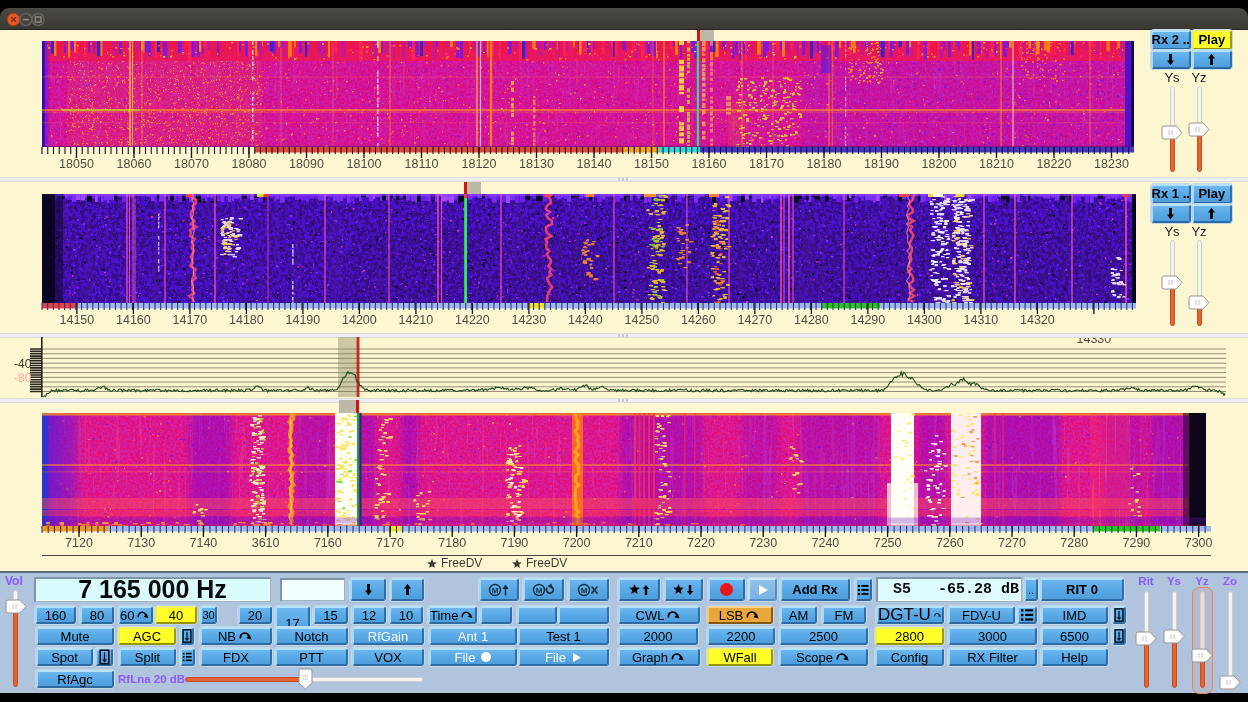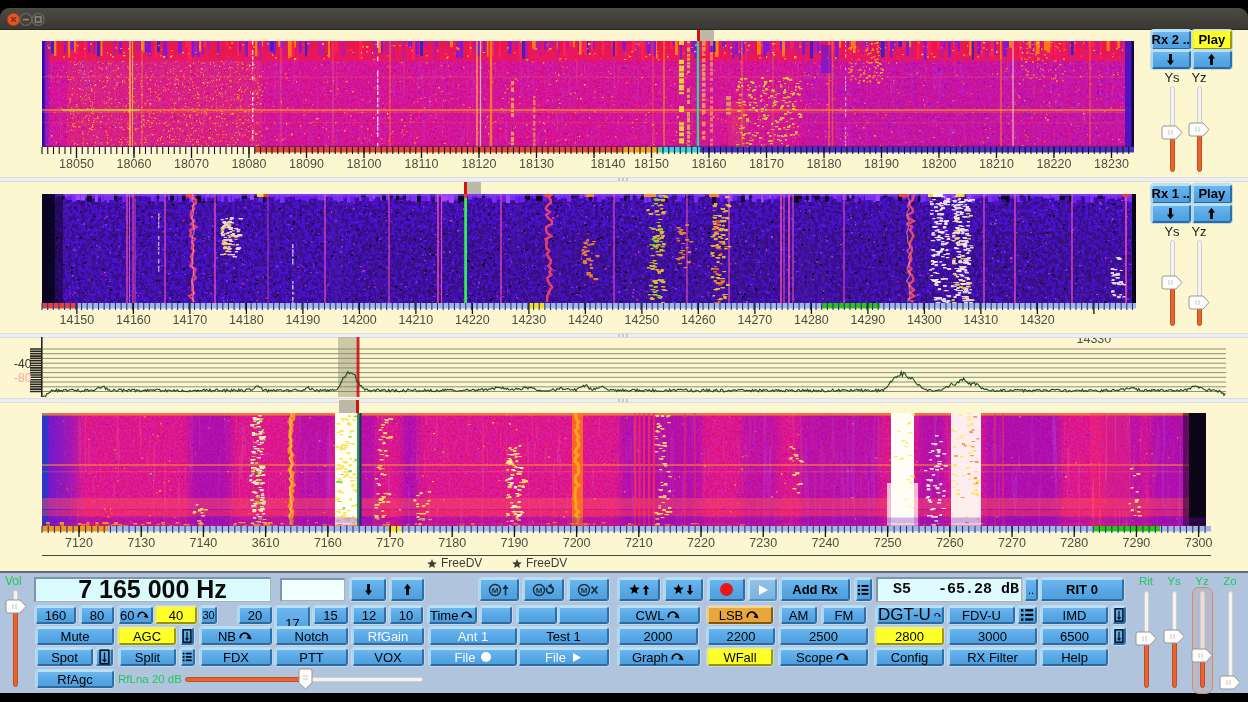--- a/index.html
+++ b/index.html
@@ -7,21 +7,21 @@
 .titlebar{left:0;top:8px;width:1248px;height:22px;background:linear-gradient(#4c4a45,#3a3833);border-radius:9px 9px 0 0;border-bottom:1px solid #282622}
 .ttxt{top:12px;font-size:13px;font-weight:bold;color:#f0efed;white-space:pre;letter-spacing:-0.25px}
 .main{left:0;top:30px;width:1248px;height:541px;background:#fcf7d0}
 .sash{left:0;width:1248px;height:5px;background:#edeef1;border-top:1px solid #dcdde0;border-bottom:1px solid #dcdde0}
 .panel{left:0;top:571px;width:1248px;height:122px;background:#b0c4de;border-top:2px solid #5f6b79}
 .b{position:absolute;background:linear-gradient(#6db6ef 0%,#58a9e6 50%,#4f9edd 100%);border:2px solid;border-color:#b5e2f8 #2f6fa9 #2d6aa2 #a8d8f2;border-radius:3px;color:#000;font-size:13px;display:flex;align-items:center;justify-content:center;box-shadow:0 0 0 1px #c2d9ea;white-space:nowrap}
 .b.yel{background:#ffff2a;border-color:#f2f268 #9c9c00 #949400 #ecec58}
 .b.org{background:#e9a63b;border-color:#f6d493 #8a5c0a #84560a #f2c878}
 .b.dis{background:linear-gradient(#8fc3ec,#7ab2e2);border-color:#cde9f9 #5590c4 #5590c4 #c3e2f5;color:#fff}
 .b.wt{color:#fbfbfb}
-.lbl{position:absolute;color:#22c55e;font-weight:normal;font-size:11.5px}
+.lbl{position:absolute;color:#8b5cf6;font-weight:bold;font-size:11.5px}
 .scalelbl{position:absolute;font-size:12.5px;color:#4c4c42;transform:translateX(-50%);white-space:nowrap}
 .ebox{position:absolute;background:#d9fbfd;border:2px solid #7d96a8;border-right:1px solid #9fb4c0;border-bottom:1px solid #9fb4c0;box-shadow:inset -1px -1px 0 #f4ffff}
 </style></head><body>
 <div id="root">
     <div class="abs titlebar"></div>
     <svg class="abs" style="left:0;top:8px" width="52" height="22">
       <circle cx="13.5" cy="11.5" r="6.3" fill="#e0582a" stroke="#a83c14" stroke-width="1"></circle>
       <path d="M11.2 9.2 L15.8 13.8 M15.8 9.2 L11.2 13.8" stroke="#8c2d0b" stroke-width="1.5"></path>
       <circle cx="25.8" cy="11.5" r="6" fill="#45423c" stroke="#6b675f" stroke-width="1.2"></circle>
       <rect x="22.8" y="10.8" width="6" height="1.6" fill="#8d897f"></rect>
@@ -39,21 +39,21 @@
     </svg>
     <div class="scalelbl" style="left:76.5px;top:157px">18050</div>
     <div class="scalelbl" style="left:134.0px;top:157px">18060</div>
     <div class="scalelbl" style="left:191.5px;top:157px">18070</div>
     <div class="scalelbl" style="left:249.0px;top:157px">18080</div>
     <div class="scalelbl" style="left:306.5px;top:157px">18090</div>
     <div class="scalelbl" style="left:364.0px;top:157px">18100</div>
     <div class="scalelbl" style="left:421.5px;top:157px">18110</div>
     <div class="scalelbl" style="left:479.0px;top:157px">18120</div>
     <div class="scalelbl" style="left:536.5px;top:157px">18130</div>
-    <div class="scalelbl" style="left:608px;top:157px">18140</div>
+    <div class="scalelbl" style="left:594.0px;top:157px">18140</div>
     <div class="scalelbl" style="left:651.5px;top:157px">18150</div>
     <div class="scalelbl" style="left:709.0px;top:157px">18160</div>
     <div class="scalelbl" style="left:766.5px;top:157px">18170</div>
     <div class="scalelbl" style="left:824.0px;top:157px">18180</div>
     <div class="scalelbl" style="left:881.5px;top:157px">18190</div>
     <div class="scalelbl" style="left:939.0px;top:157px">18200</div>
     <div class="scalelbl" style="left:996.5px;top:157px">18210</div>
     <div class="scalelbl" style="left:1054.0px;top:157px">18220</div>
     <div class="scalelbl" style="left:1111.5px;top:157px">18230</div>
     <svg class="abs" style="left:0;top:0" width="1248" height="702">

